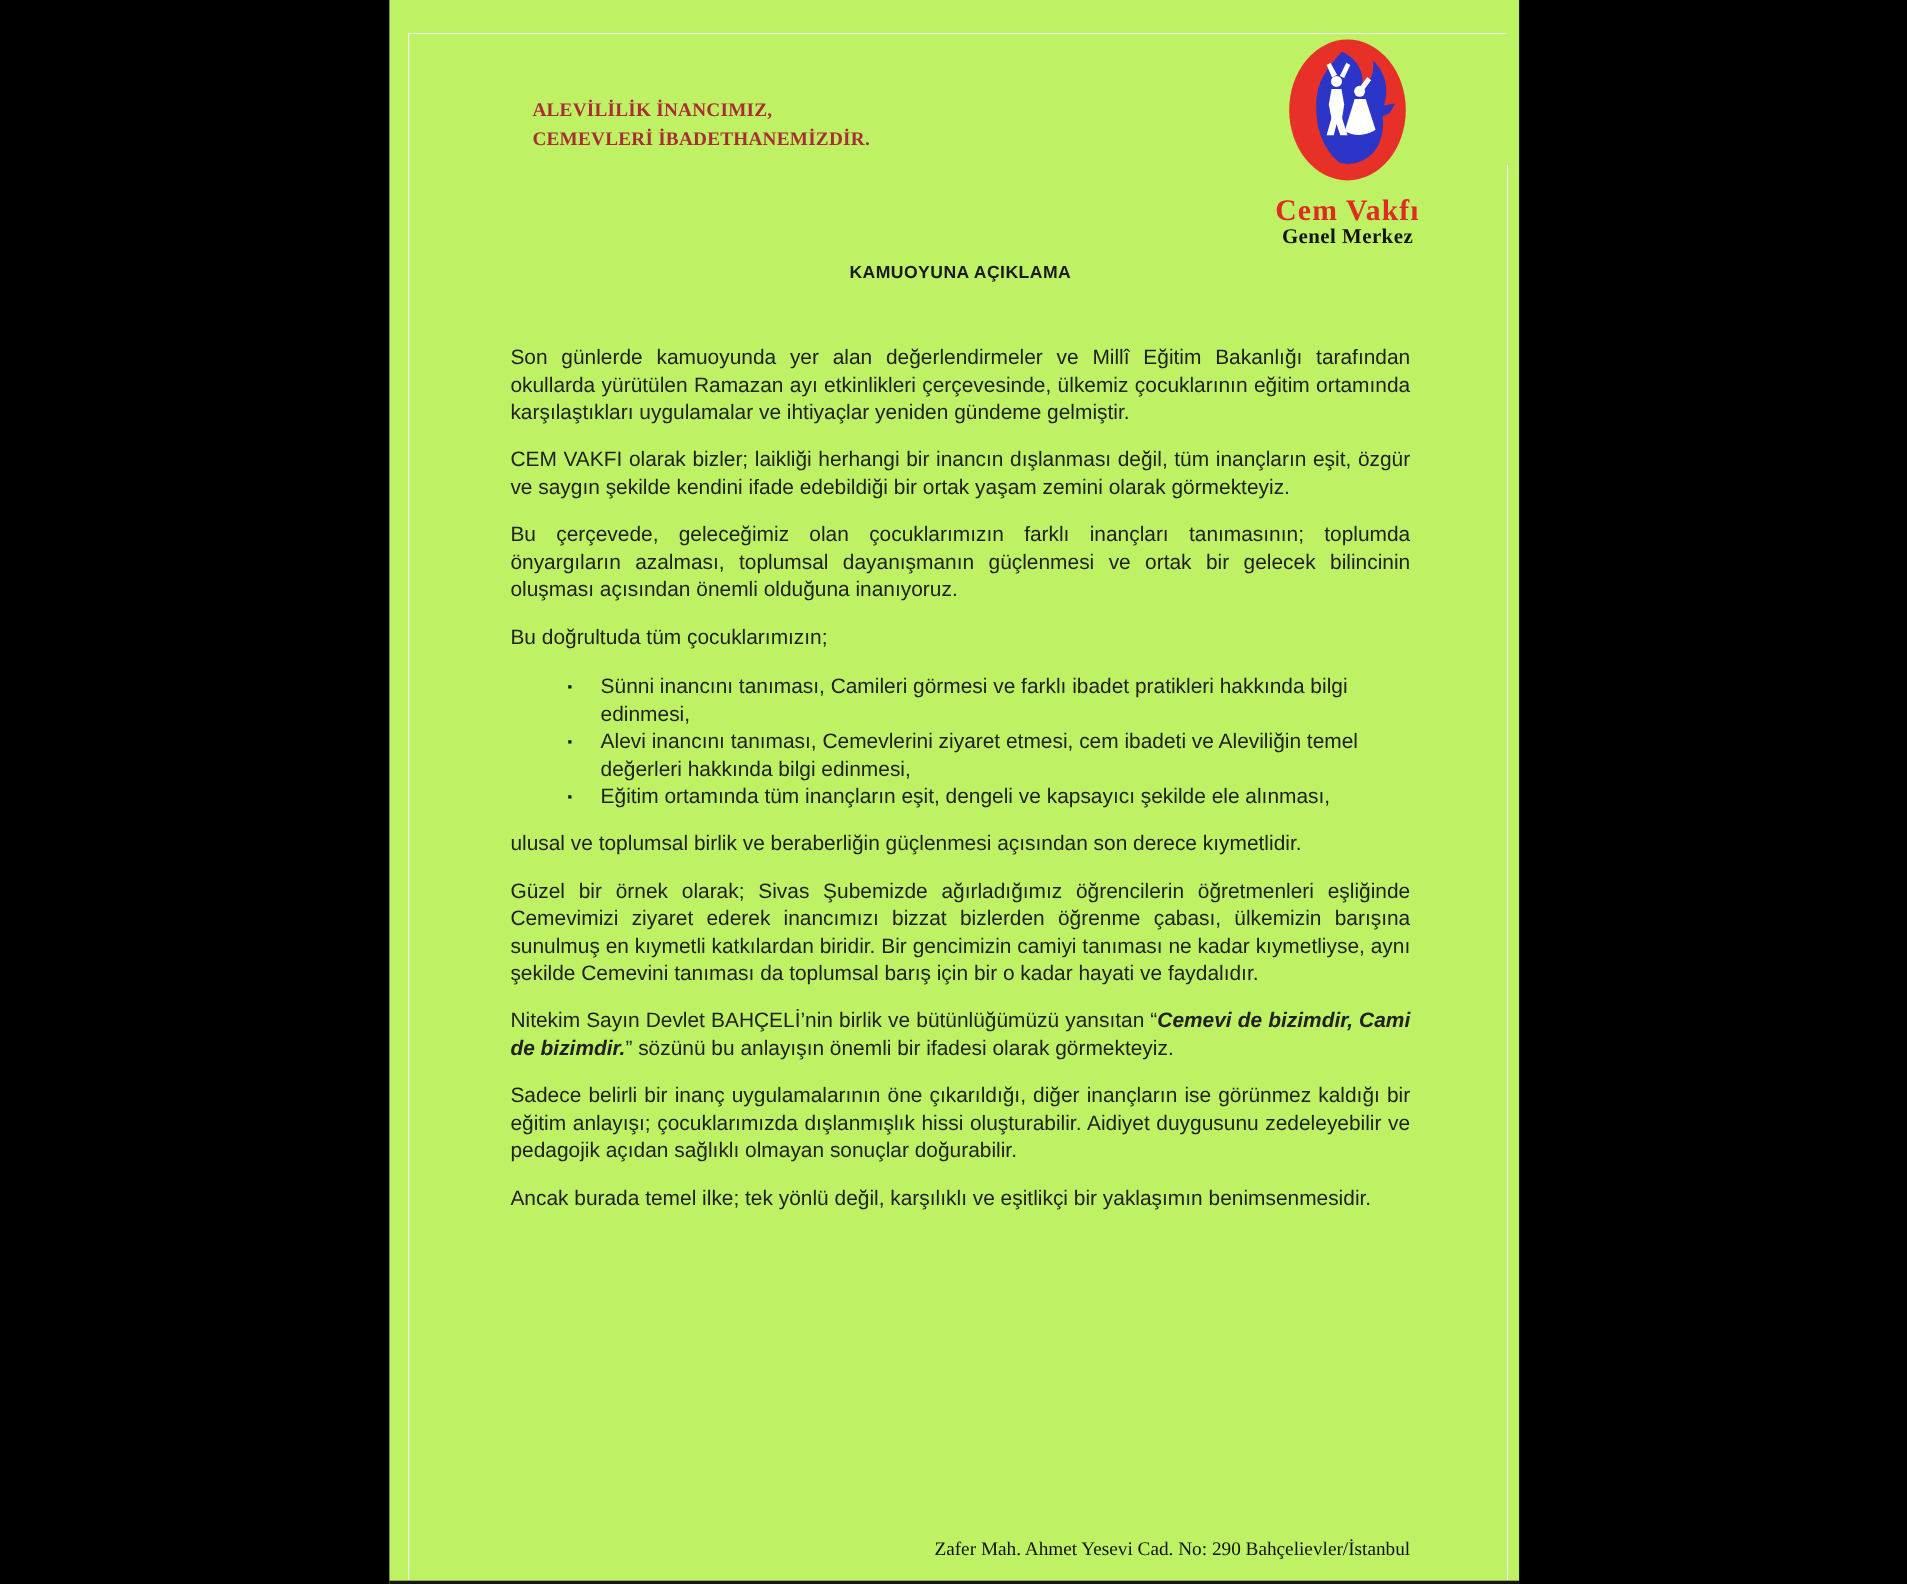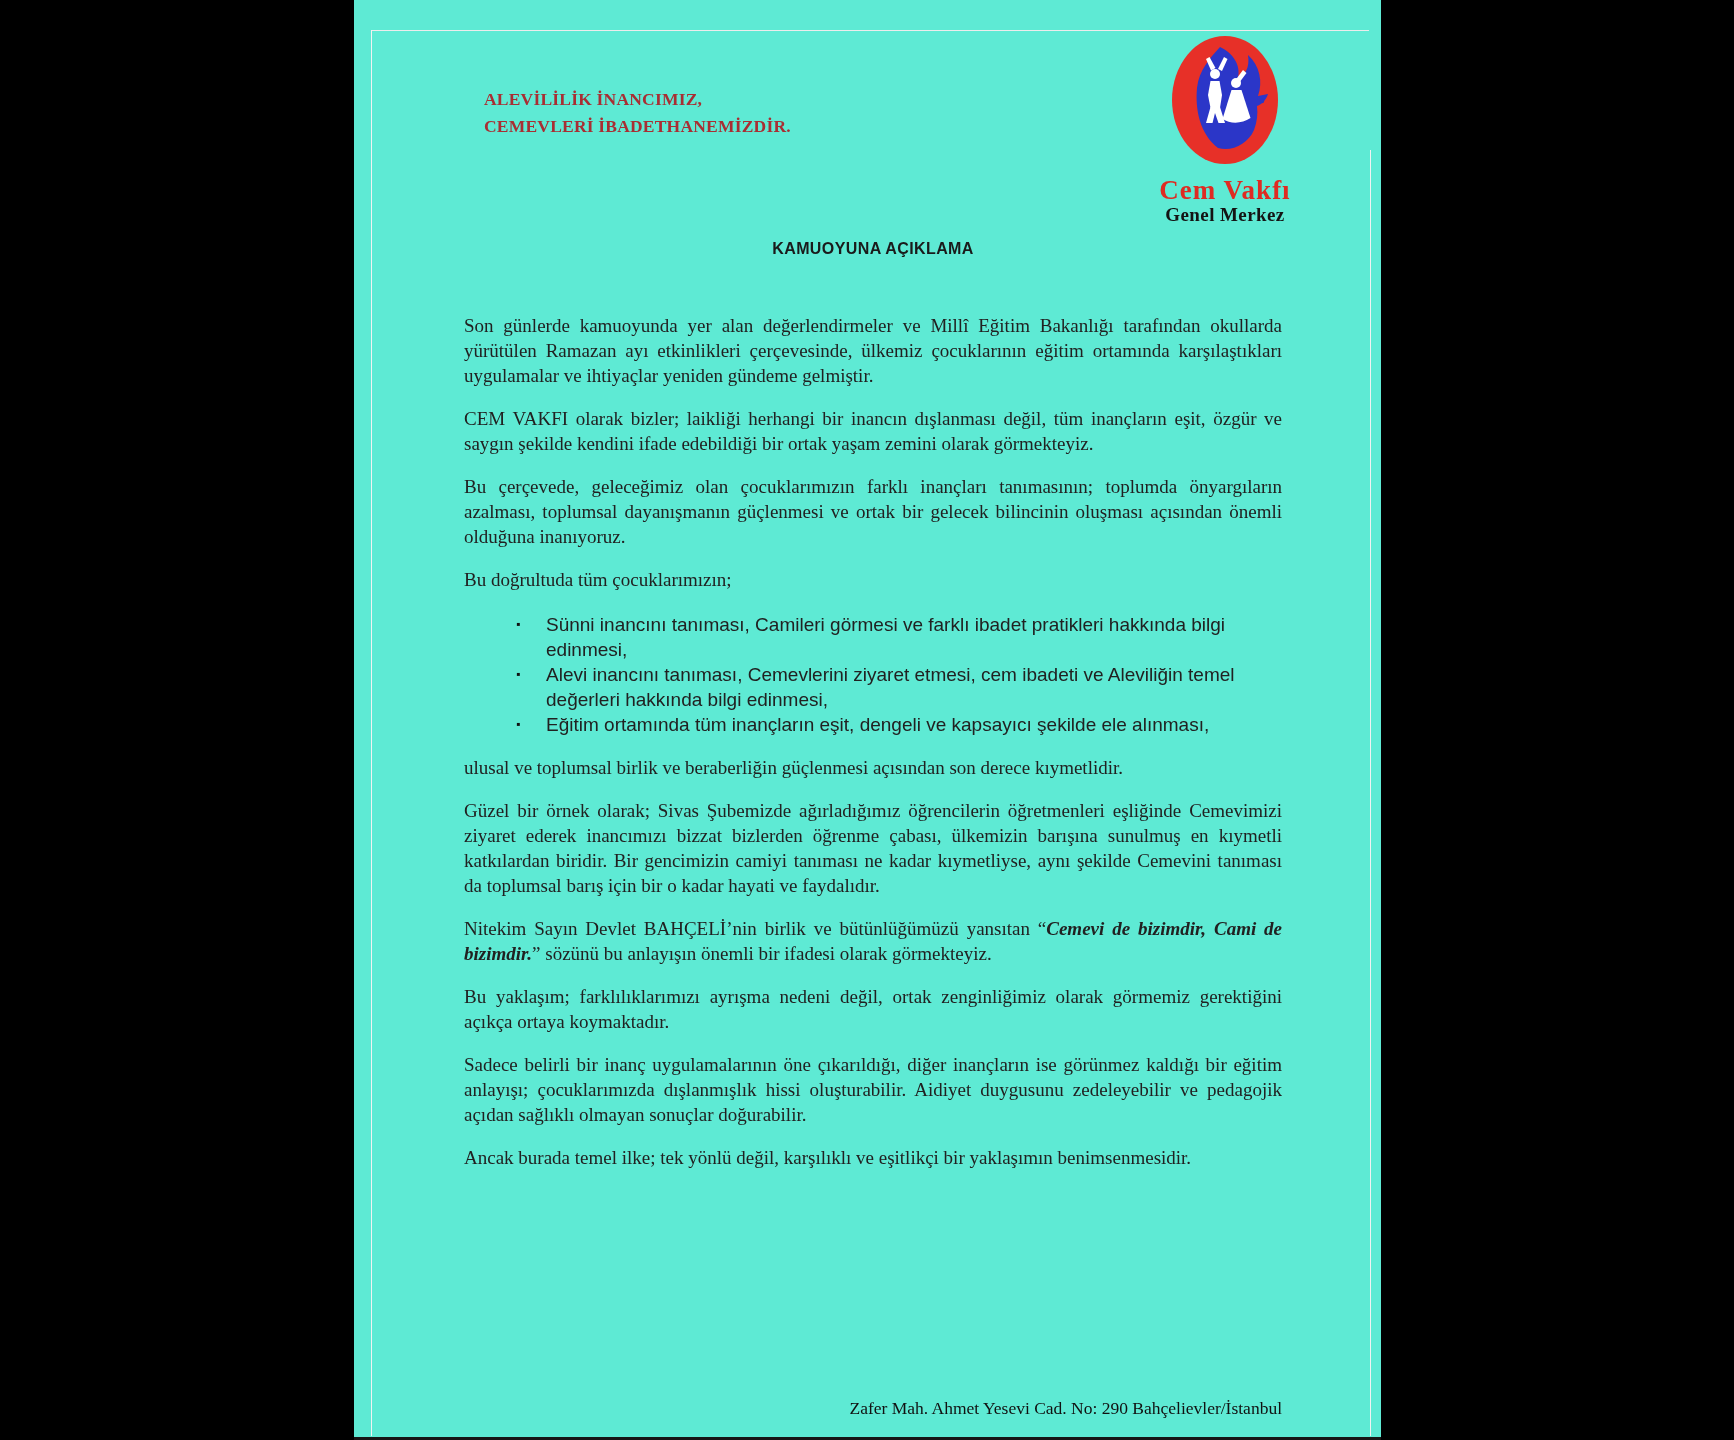--- a/index.html
+++ b/index.html
@@ -3,21 +3,21 @@
 <meta charset="utf-8">
 <style>
   html,body{margin:0;padding:0;}
   body{
     width:1734px;height:1440px;position:relative;overflow:hidden;
     background:#000000;
     font-family:"Liberation Sans", sans-serif;
   }
   .page{
     position:absolute;left:354px;top:0;width:1027px;height:1440px;
-    background:#5eead4;
+    background:#bef264;
   }
   .page-seam-top{position:absolute;left:18px;right:12px;top:30px;height:1px;background:#ececec;}
   .page-seam-left{position:absolute;left:17px;top:30px;bottom:4px;width:1px;background:#f2f2f2;}
   .page-seam-right{position:absolute;right:10px;top:150px;bottom:4px;width:1px;background:#f2f2f2;}
   .bottom-strip{position:absolute;left:0;right:0;bottom:0;height:3px;background:#161616;}
 
   
   .slogan{
     position:absolute;left:130px;top:86px;
     font-family:"Liberation Serif", serif;
@@ -39,21 +39,21 @@
   .doc-title{
     position:absolute;left:110px;top:240px;width:818px;text-align:center;
     font-size:16px;font-weight:bold;color:#1a1a1a;letter-spacing:.4px;
   }
 
   .body-text{
     position:absolute;left:110px;top:313px;width:818px;
     font-size:19px;line-height:25px;color:#212121;
     text-align:justify;
   }
-  .body-text p{margin:0 0 18px 0;font-family:Liberation Serif, serif;}
+  .body-text p{margin:0 0 18px 0;}
   .p-lead{margin-bottom:20px !important;}
 
   .bullet-list{margin:0 0 18px 0;}
   .bullet-row{display:flex;align-items:flex-start;}
   .bullet-mark{flex:none;width:30px;margin-left:52px;font-size:12px;line-height:25px;color:#111;}
   .bullet-text{flex:1;text-align:left;}
 
   .quote{font-weight:bold;font-style:italic;}
 
   .footer{
@@ -127,21 +127,20 @@
       </div>
       <div class="bullet-row">
         <span class="bullet-mark">▪</span>
         <span class="bullet-text">Eğitim ortamında tüm inançların eşit, dengeli ve kapsayıcı şekilde ele alınması,</span>
       </div>
     </div>
 
     <p>ulusal ve toplumsal birlik ve beraberliğin güçlenmesi açısından son derece kıymetlidir.</p>
     <p>Güzel bir örnek olarak; Sivas Şubemizde ağırladığımız öğrencilerin öğretmenleri eşliğinde Cemevimizi ziyaret ederek inancımızı bizzat bizlerden öğrenme çabası, ülkemizin barışına sunulmuş en kıymetli katkılardan biridir. Bir gencimizin camiyi tanıması ne kadar kıymetliyse, aynı şekilde Cemevini tanıması da toplumsal barış için bir o kadar hayati ve faydalıdır.</p>
     <p><span>Nitekim Sayın Devlet BAHÇELİ’nin birlik ve bütünlüğümüzü yansıtan “</span><span class="quote">Cemevi de bizimdir, Cami de bizimdir.</span><span>” sözünü bu anlayışın önemli bir ifadesi olarak görmekteyiz.</span></p>
-    <p>Bu yaklaşım; farklılıklarımızı ayrışma nedeni değil, ortak zenginliğimiz olarak görmemiz gerektiğini açıkça ortaya koymaktadır.</p>
     <p>Sadece belirli bir inanç uygulamalarının öne çıkarıldığı, diğer inançların ise görünmez kaldığı bir eğitim anlayışı; çocuklarımızda dışlanmışlık hissi oluşturabilir. Aidiyet duygusunu zedeleyebilir ve pedagojik açıdan sağlıklı olmayan sonuçlar doğurabilir.</p>
     <p>Ancak burada temel ilke; tek yönlü değil, karşılıklı ve eşitlikçi bir yaklaşımın benimsenmesidir.</p>
   </div>
 
   <div class="footer">
     <div>Zafer Mah. Ahmet Yesevi Cad. No: 290 Bahçelievler/İstanbul</div>
   </div>
 
   <div class="bottom-strip"></div>
 </div>

